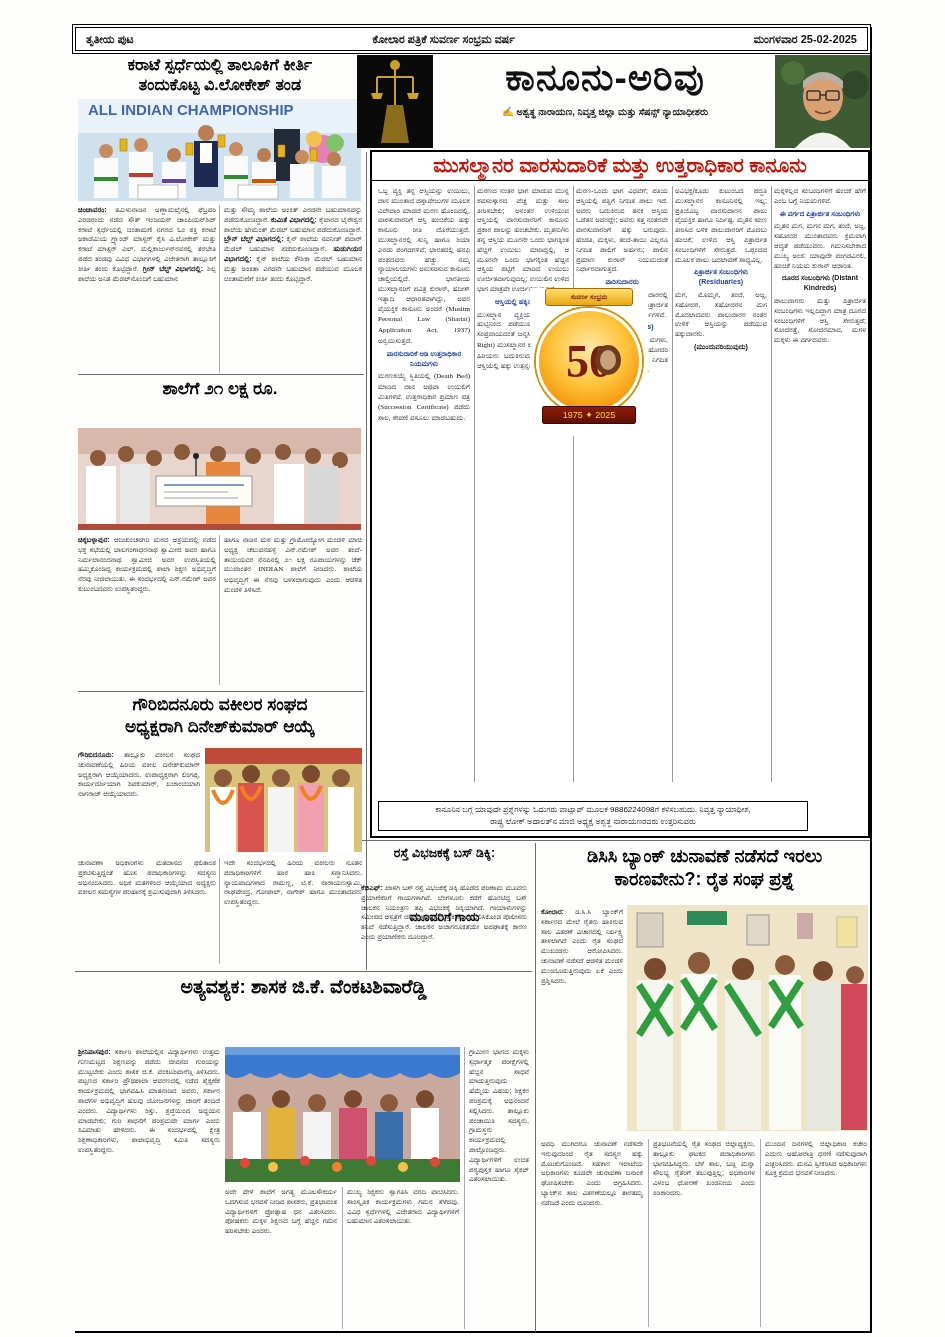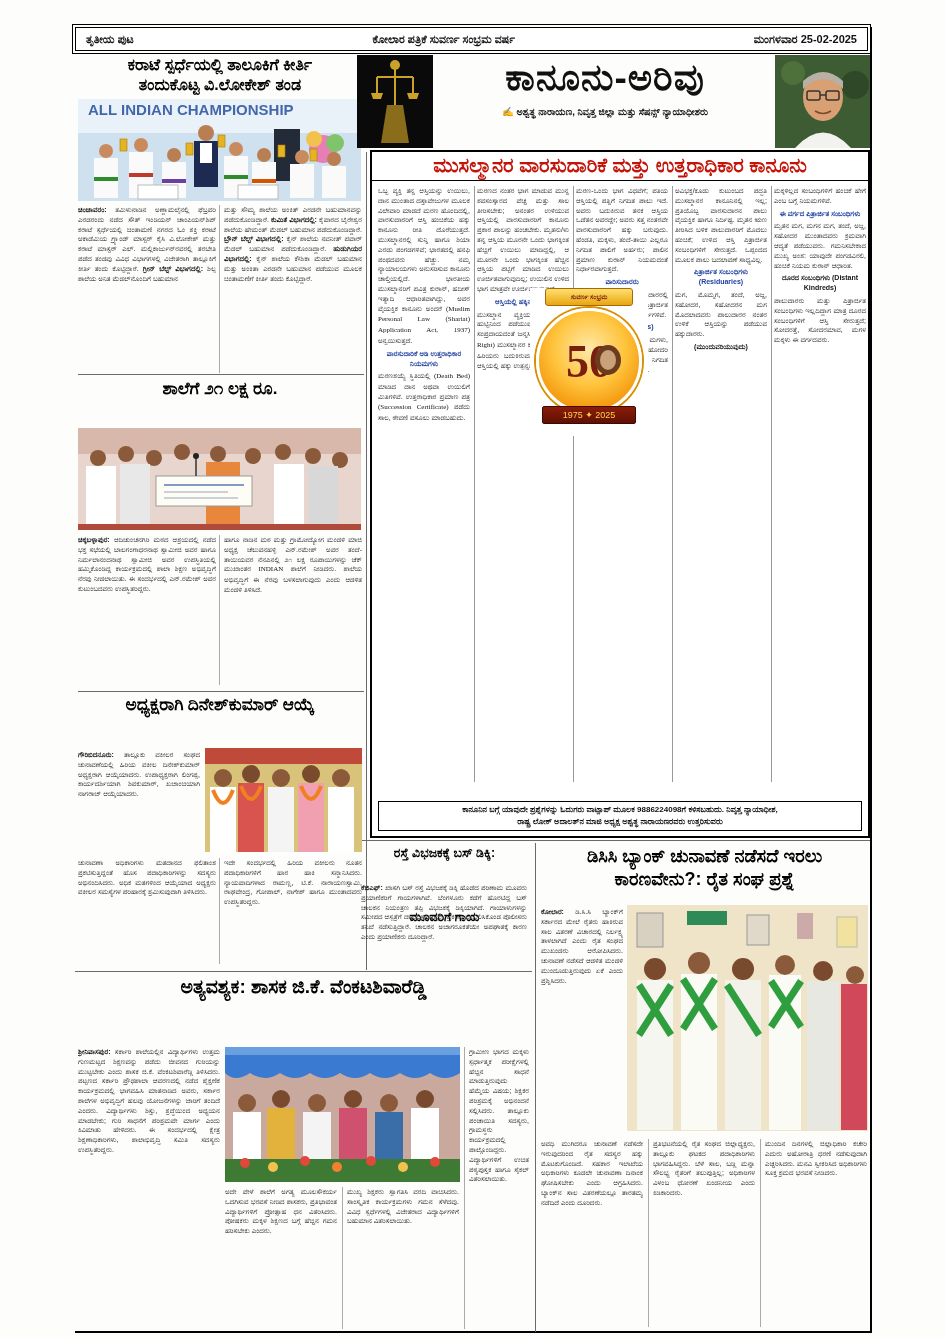--- a/index.html
+++ b/index.html
@@ -23,21 +23,21 @@
   .sg-h{display:block;text-align:center;color:#1d3f9e;font-weight:bold;margin:3px 0;}
   .sg-c{display:block;text-align:center;font-weight:bold;margin:3px 0;}
   
   .mast-title{font-weight:bold;font-size:37px;letter-spacing:1px;text-align:center;line-height:1.05;}
   .mast-by{font-size:9.5px;font-weight:bold;text-align:center;margin-top:8px;}
   
   .mainart{left:370px;top:150px;width:500px;height:688px;border:2px solid #000;box-sizing:border-box;background:#fff;}
   .mainhl{position:absolute;left:0;top:0;width:100%;height:28px;border-bottom:1.5px solid #000;display:flex;align-items:center;justify-content:center;font-size:20px;}
   .mcol{position:absolute;top:34px;height:596px;width:92px;}
   .mrule{position:absolute;top:34px;height:596px;width:1px;background:#999;}
-  .mfooter{position:absolute;left:6px;bottom:5px;width:484px;border:1.2px solid #000;text-align:center;font-size:8px;line-height:1.5;padding:2px 4px;box-sizing:border-box;font-weight:bold;}
+  .mfooter{position:absolute;left:6px;bottom:5px;width:430px;border:1.2px solid #000;text-align:center;font-size:8px;line-height:1.5;padding:2px 4px;box-sizing:border-box;font-weight:normal;}
   
   .badge{position:absolute;left:158px;top:136px;width:118px;height:148px;background:#fff;text-align:center;}
   .badge .ribbon{position:relative;margin:0 auto;width:86px;height:16px;background:linear-gradient(#ffe070,#e8a612);border:1px solid #a66a00;border-radius:3px;font-size:6.5px;font-weight:bold;color:#7a1f10;line-height:16px;}
   .badge .circ{position:relative;margin:2px auto 0;width:100px;height:100px;border-radius:50%;background:radial-gradient(circle at 50% 38%,#ffe9a8,#ffc43d 45%,#f08c00 85%);border:3px solid #fff;box-shadow:0 0 0 2px #d98f00;display:flex;align-items:center;justify-content:center;}
   .badge .num{font-size:46px;font-weight:bold;color:#7a1f10;font-family:"Liberation Serif",serif;}
   .badge .face{position:absolute;right:18px;top:34px;width:26px;height:30px;border-radius:50%;background:#6b3d1e;}
   .badge .face i{position:absolute;left:5px;top:5px;width:16px;height:20px;border-radius:50%;background:#caa27a;}
   .badge .years{position:relative;margin:-8px auto 0;width:92px;height:16px;background:linear-gradient(#8c1c08,#5f1004);color:#ffd04a;font-weight:normal;font-size:9px;line-height:16px;border-radius:2px;border:1px solid #3c0a02;}
   .photo{display:block;}
 </style>
@@ -206,21 +206,22 @@
       <line x1="118" y1="30" x2="118" y2="48" stroke="#333" stroke-width="1.5"></line>
         <circle cx="118" cy="28" r="3" fill="#222"></circle>
       <rect y="96" width="283" height="6" fill="#b04a3a"></rect>
     </svg>
     <div class="abs bcol" style="left:3px;top:157px;width:138px;height:150px;"><span class="sg-b">ಚಿಕ್ಕಬಳ್ಳಾಪುರ: </span><span class="sg-p">ಆದಿಚುಂಚನಗಿರಿ ಮಠದ ಆಶ್ರಯದಲ್ಲಿ ನಡೆದ ಭಕ್ತ ಸಭೆಯಲ್ಲಿ ಬಾಲಗಂಗಾಧರನಾಥ ಸ್ವಾಮೀಜಿ ಅವರ ಹಾಗೂ ನಿರ್ಮಲಾನಂದನಾಥ ಸ್ವಾಮೀಜಿ ಅವರ ಉಪಸ್ಥಿತಿಯಲ್ಲಿ ಹಮ್ಮಿಕೊಂಡಿದ್ದ ಕಾರ್ಯಕ್ರಮದಲ್ಲಿ ಶಾಲಾ ಶಿಕ್ಷಣ ಅಭಿವೃದ್ಧಿಗೆ ನೆರವು ನೀಡಲಾಯಿತು. ಈ ಸಂದರ್ಭದಲ್ಲಿ ಎನ್.ರಮೇಶ್ ಅವರ ಕುಟುಂಬದವರು ಉಪಸ್ಥಿತರಿದ್ದರು.</span></div>
     <div class="abs vrule" style="left:144px;top:157px;height:150px;background:#aaa;"></div>
     <div class="abs bcol" style="left:149px;top:157px;width:138px;height:150px;"><span class="sg-p">ಹಾಗೂ ನಾಡಿನ ಮಠ ಮತ್ತು ಗ್ರಾಮೋದ್ಯೋಗ ಮಂಡಳಿ ಮಾಜಿ ಅಧ್ಯಕ್ಷ ಚೆಲುವನಹಳ್ಳಿ ಎನ್.ರಮೇಶ್ ಅವರ ತಂದೆ-ತಾಯಿಯವರ ನೆನಪಿನಲ್ಲಿ ೨೧ ಲಕ್ಷ ರೂಪಾಯಿಗಳನ್ನು ಚೆಕ್ ಮುಖಾಂತರ </span><span class="sg-e">INDIAN</span><span class="sg-p"> ಶಾಲೆಗೆ ನೀಡಿದರು. ಶಾಲೆಯ ಅಭಿವೃದ್ಧಿಗೆ ಈ ನೆರವು ಬಳಸಲಾಗುವುದು ಎಂದು ಆಡಳಿತ ಮಂಡಳಿ ತಿಳಿಸಿದೆ.</span></div>
   </div>
 
   <div class="abs" style="left:75px;top:694px;width:290px;height:274px;">
-    <div class="hl" style="font-size:17px;font-family:Liberation Serif, serif;">ಅಧ್ಯಕ್ಷರಾಗಿ ದಿನೇಶ್‌ಕುಮಾರ್ ಆಯ್ಕೆ</div>
+    <div class="hl" style="font-size:17px;">ಗೌರಿಬಿದನೂರು ವಕೀಲರ ಸಂಘದ</div>
+    <div class="hl" style="font-size:17px;">ಅಧ್ಯಕ್ಷರಾಗಿ ದಿನೇಶ್‌ಕುಮಾರ್ ಆಯ್ಕೆ</div>
     <div class="abs bcol" style="left:3px;top:56px;width:122px;height:104px;"><span class="sg-b">ಗೌರಿಬಿದನೂರು: </span><span class="sg-p">ತಾಲ್ಲೂಕು ವಕೀಲರ ಸಂಘದ ಚುನಾವಣೆಯಲ್ಲಿ ಹಿರಿಯ ವಕೀಲ ದಿನೇಶ್‌ಕುಮಾರ್ ಅಧ್ಯಕ್ಷರಾಗಿ ಆಯ್ಕೆಯಾದರು. ಉಪಾಧ್ಯಕ್ಷರಾಗಿ ಲಿಂಗಪ್ಪ, ಕಾರ್ಯದರ್ಶಿಯಾಗಿ ಶಿವಕುಮಾರ್, ಖಜಾಂಚಿಯಾಗಿ ನಾಗರಾಜ್ ಆಯ್ಕೆಯಾದರು.</span></div>
     <svg class="abs photo" style="left:130px;top:54px;" width="157" height="104" viewBox="0 0 157 104">
       <rect width="157" height="104" fill="#d9c27a"></rect>
       <rect width="157" height="16" fill="#c04a3a"></rect>
       <g>
         <circle cx="18" cy="30" r="9" fill="#8a5a3a"></circle>
           <rect x="5" y="39" width="26" height="65" fill="#ffffff"></rect>
         <circle cx="46" cy="26" r="9" fill="#7a4a2e"></circle>
           <rect x="33" y="35" width="26" height="69" fill="#d9534f"></rect>
         <circle cx="76" cy="30" r="9" fill="#8a5a3a"></circle>

